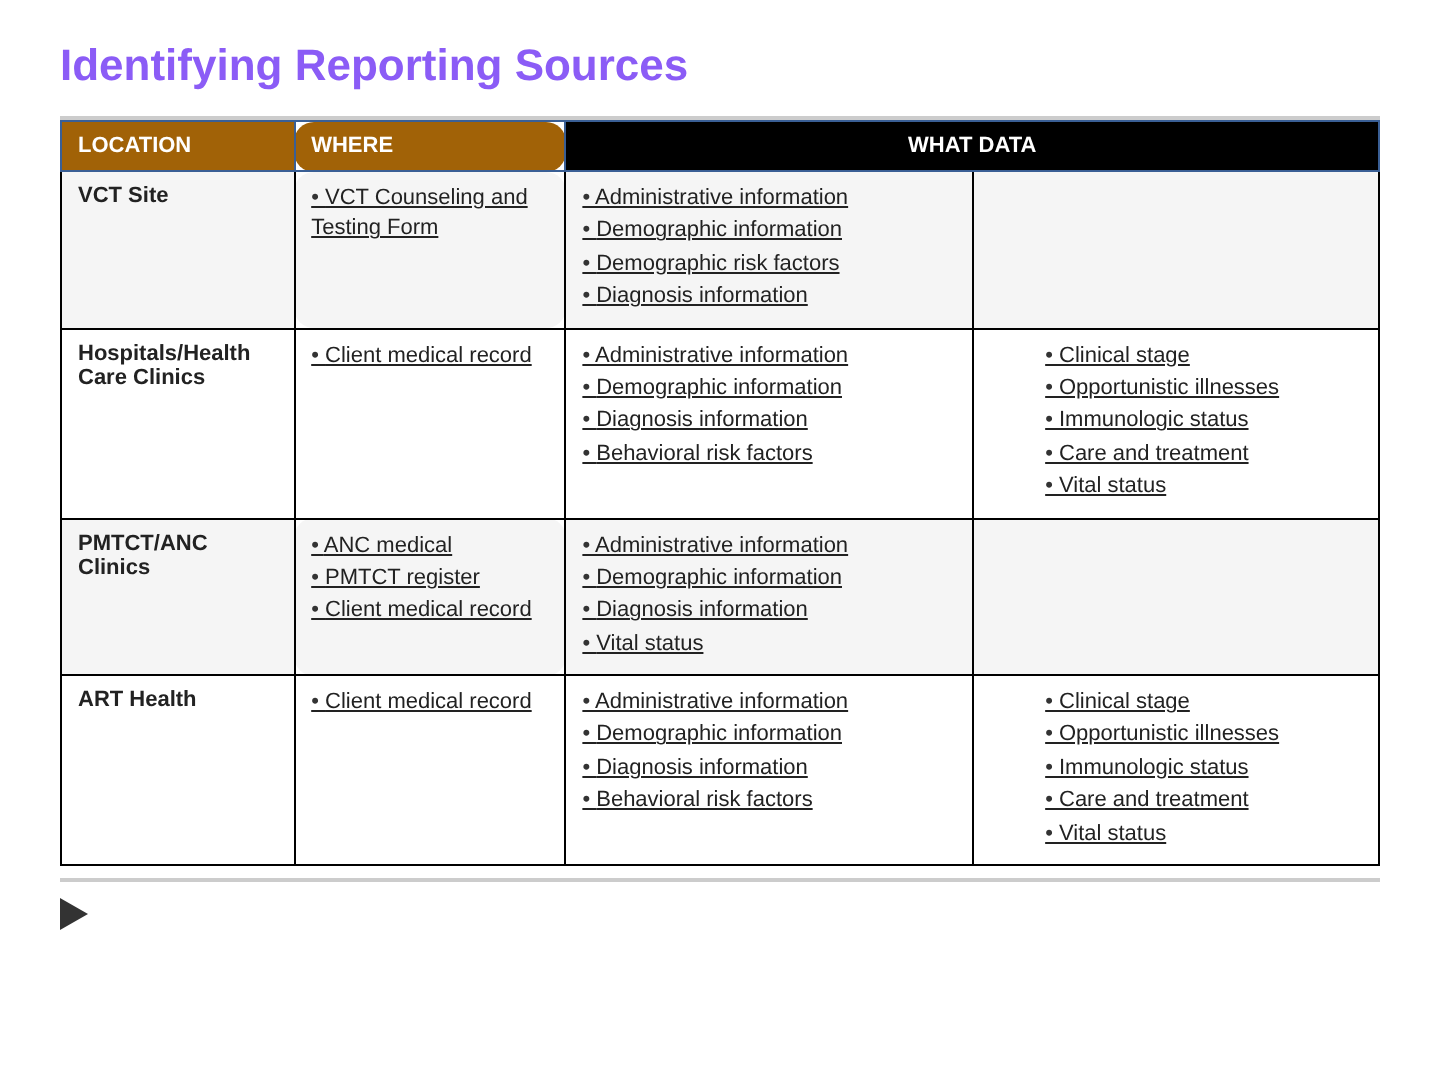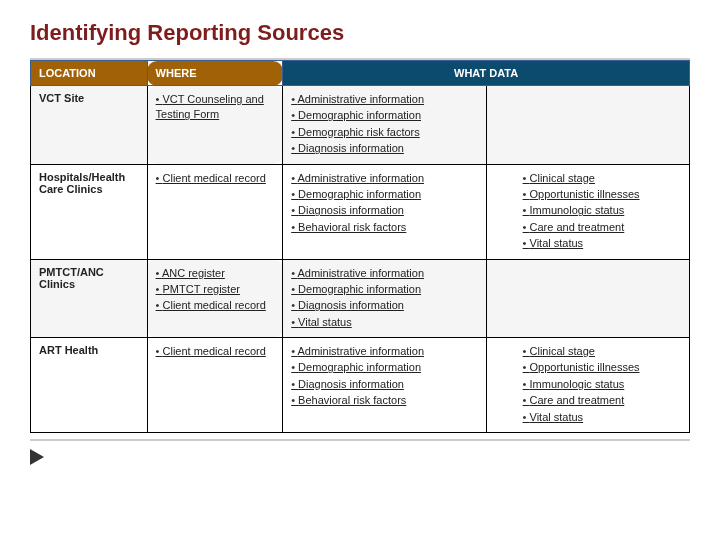--- a/index.html
+++ b/index.html
@@ -7,21 +7,21 @@
       font-family: Arial, sans-serif;
       background: #fff;
       width: 720px;
       height: 540px;
       overflow: hidden;
       padding: 20px 30px;
     }
     h1 {
       font-size: 22px;
       font-weight: bold;
-      color: #7f1d1d;
+      color: #8b5cf6;
       margin-bottom: 12px;
     }
     .divider-top {
       border-top: 2px solid #ccc;
       margin-bottom: 0;
     }
     .divider-bottom {
       border-top: 2px solid #ccc;
       margin-top: 0;
     }
@@ -33,21 +33,21 @@
     thead tr th {
       background-color: #a16207;
       color: #fff;
       font-weight: bold;
       padding: 6px 8px;
       text-align: left;
       border: 1px solid #3a5f95;
     }
     thead tr th.what-data {
       text-align: center;
-      background-color: #0c4a6e;
+      background-color: #000000;
     }
     tbody tr td {
       border: 1px solid #000000;
       padding: 6px 8px;
       vertical-align: top;
       color: #222;
     }
     tbody tr:nth-child(odd) td {
       background-color: #f5f5f5;
     }
@@ -151,21 +151,21 @@
             <li>Immunologic status</li>
             <li>Care and treatment</li>
             <li>Vital status</li>
           </ul>
         </td>
       </tr>
       <tr>
         <td class="location-col">PMTCT/ANC Clinics</td>
         <td class="where-col">
           <ul class="bullet-list">
-            <li>ANC register</li>
+            <li>ANC medical</li>
             <li>PMTCT register</li>
             <li>Client medical record</li>
           </ul>
         </td>
         <td class="what-col-1">
           <ul class="bullet-list">
             <li>Administrative information</li>
             <li>Demographic information</li>
             <li>Diagnosis information</li>
             <li>Vital status</li>

